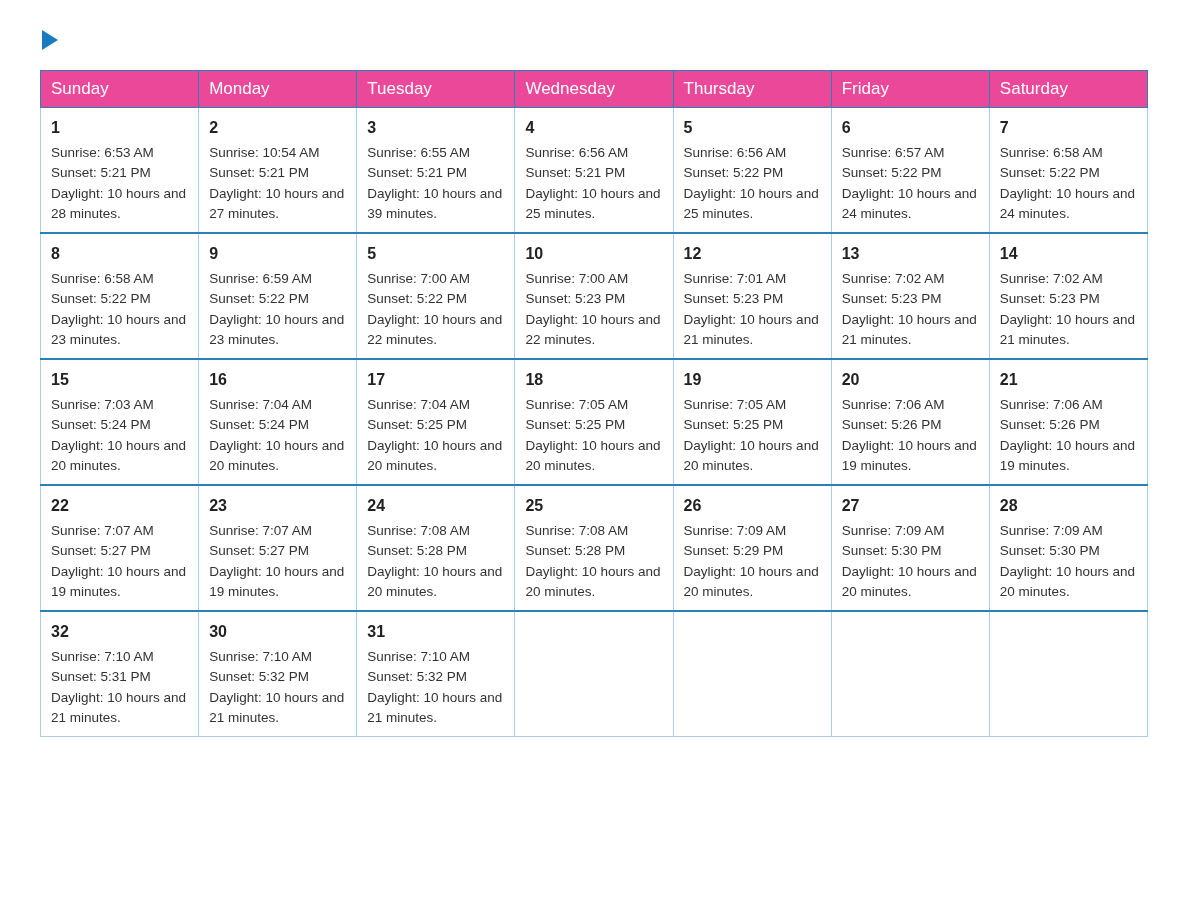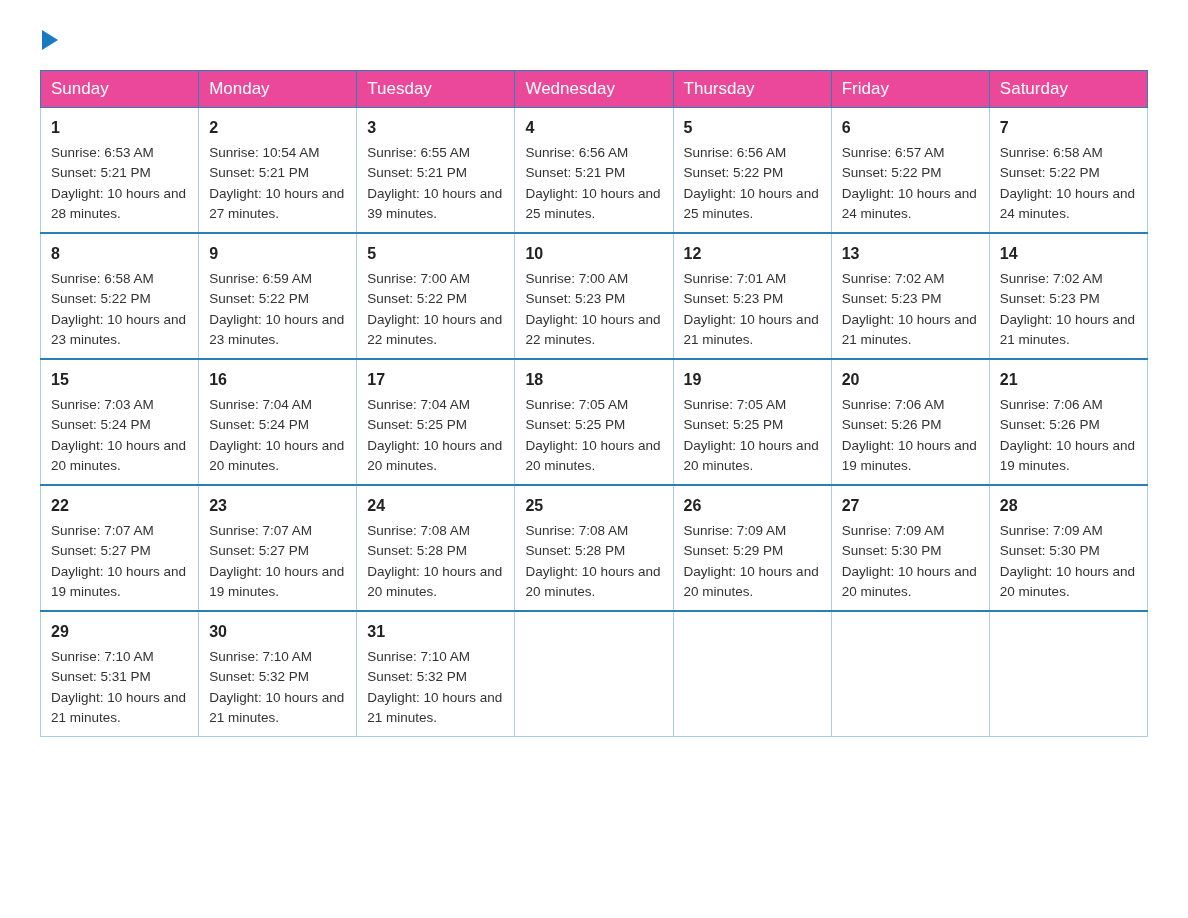--- a/index.html
+++ b/index.html
@@ -155,21 +155,21 @@
       <tr class="row-divider">
         <td><span class="day-num">22</span><span>Sunrise: 7:07 AM</span><br><span>Sunset: 5:27 PM</span><br><span>Daylight: 10 hours and 19 minutes.</span></td>
         <td><span class="day-num">23</span><span>Sunrise: 7:07 AM</span><br><span>Sunset: 5:27 PM</span><br><span>Daylight: 10 hours and 19 minutes.</span></td>
         <td><span class="day-num">24</span><span>Sunrise: 7:08 AM</span><br><span>Sunset: 5:28 PM</span><br><span>Daylight: 10 hours and 20 minutes.</span></td>
         <td><span class="day-num">25</span><span>Sunrise: 7:08 AM</span><br><span>Sunset: 5:28 PM</span><br><span>Daylight: 10 hours and 20 minutes.</span></td>
         <td><span class="day-num">26</span><span>Sunrise: 7:09 AM</span><br><span>Sunset: 5:29 PM</span><br><span>Daylight: 10 hours and 20 minutes.</span></td>
         <td><span class="day-num">27</span><span>Sunrise: 7:09 AM</span><br><span>Sunset: 5:30 PM</span><br><span>Daylight: 10 hours and 20 minutes.</span></td>
         <td><span class="day-num">28</span><span>Sunrise: 7:09 AM</span><br><span>Sunset: 5:30 PM</span><br><span>Daylight: 10 hours and 20 minutes.</span></td>
       </tr>
       <tr class="row-divider">
-        <td><span class="day-num">29</span><span>Sunrise: 7:10 AM</span><br><span>Sunset: 5:31 PM</span><br><span>Daylight: 10 hours and 21 minutes.</span></td>
+        <td><span class="day-num">32</span><span>Sunrise: 7:10 AM</span><br><span>Sunset: 5:31 PM</span><br><span>Daylight: 10 hours and 21 minutes.</span></td>
         <td><span class="day-num">30</span><span>Sunrise: 7:10 AM</span><br><span>Sunset: 5:32 PM</span><br><span>Daylight: 10 hours and 21 minutes.</span></td>
         <td><span class="day-num">31</span><span>Sunrise: 7:10 AM</span><br><span>Sunset: 5:32 PM</span><br><span>Daylight: 10 hours and 21 minutes.</span></td>
         <td></td>
         <td></td>
         <td></td>
         <td></td>
       </tr>
     </tbody>
 </table>
 

